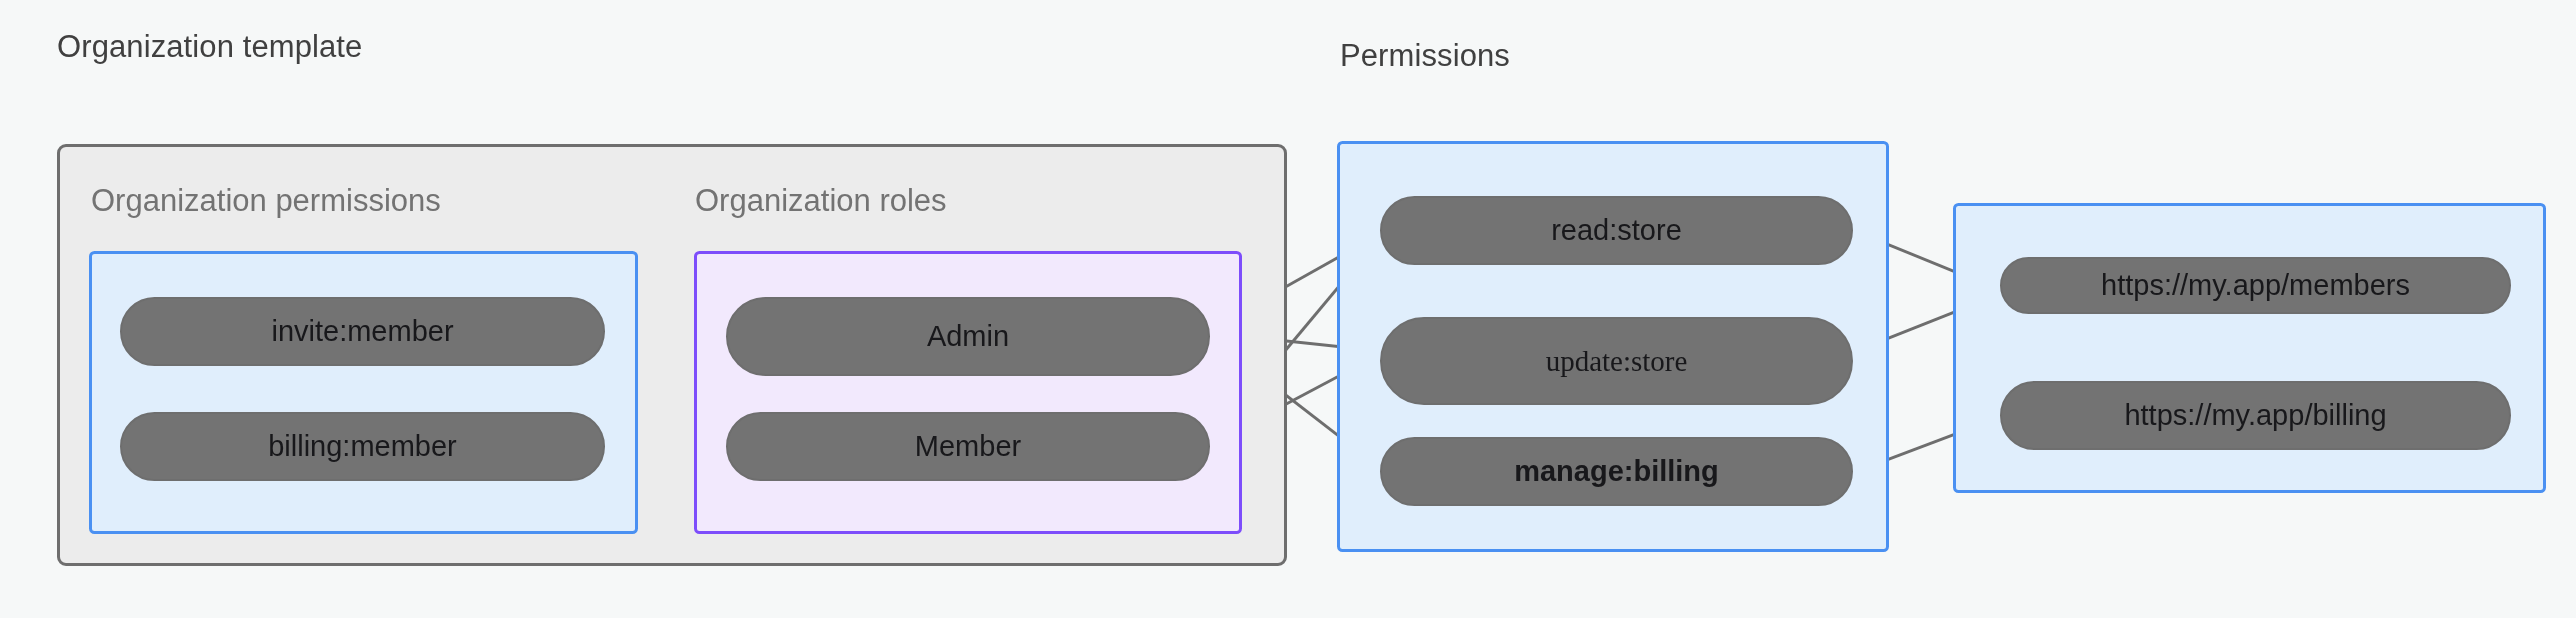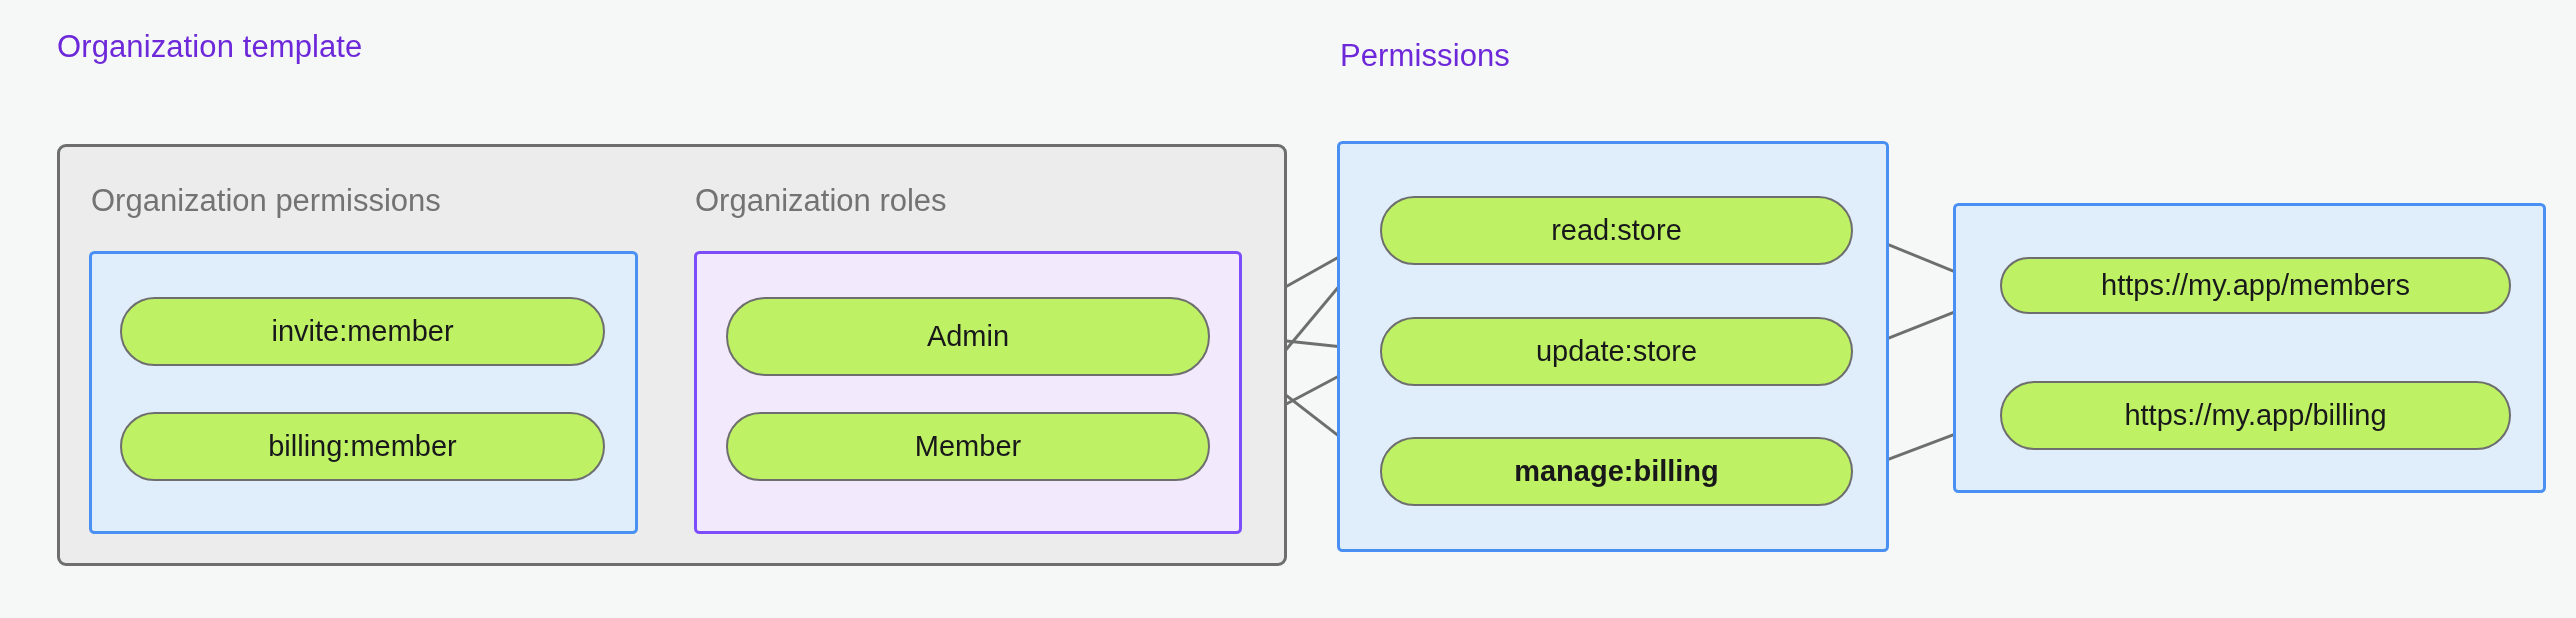--- a/index.html
+++ b/index.html
@@ -9,21 +9,21 @@
     font-family:"Liberation Sans","DejaVu Sans",sans-serif;
     position:relative;overflow:hidden;
     -webkit-font-smoothing:antialiased;
   }
   #canvas{position:absolute;inset:0;}
 
   
   .group-label{
     position:absolute;
     font-size:31px;
-    color:#6d28d9;
+    color:#404040;
     white-space:nowrap;
     letter-spacing:0.1px;
   }
   .outer-box{
     position:absolute;
     background:#ececec;
     border:3.7px solid #6e6e6e;
     border-radius:9px;
     box-sizing:border-box;
   }
@@ -38,21 +38,21 @@
     box-sizing:border-box;
     border-radius:5.5px;
   }
   .panel.blue{background:#e0eefc;border:3.7px solid #4a90f2;}
   .panel.purple{background:#f2e9fd;border:3.7px solid #7d4dfb;}
 
   
   .pill{
     position:absolute;
     box-sizing:border-box;
-    background:#bef264;
+    background:#737373;
     border:2.7px solid #6e6e6e;
     border-radius:912px;
     display:flex;
     align-items:center;
     justify-content:center;
     font-size:29px;
     color:#18181b;
     white-space:nowrap;
   }
 
@@ -122,21 +122,21 @@
     <span>Member</span>
   </div>
 
   <div class="group-label" style="left:1340px;top:38px;">Permissions</div>
 
   <div class="panel blue" style="left:1337px;top:141px;width:552px;height:411px;"></div>
 
   <div class="pill" style="left:1380px;top:196px;width:473px;height:69px;">
     <span>read:store</span>
   </div>
-  <div class="pill" style="left:1380px;top:317px;width:473px;height:69px;">
+  <div class="pill" style="left:1380px;top:317px;width:473px;height:88px;font-family:Liberation Serif, serif;">
     <span>update:store</span>
   </div>
   <div class="pill" style="left:1380px;top:437px;width:473px;height:69px;font-weight:bold;">
     <span>manage:billing</span>
   </div>
 
 
   <div class="panel blue" style="left:1953px;top:203px;width:593px;height:290px;"></div>
 
   <div class="pill" style="left:2000px;top:257px;width:511px;height:57px;">

